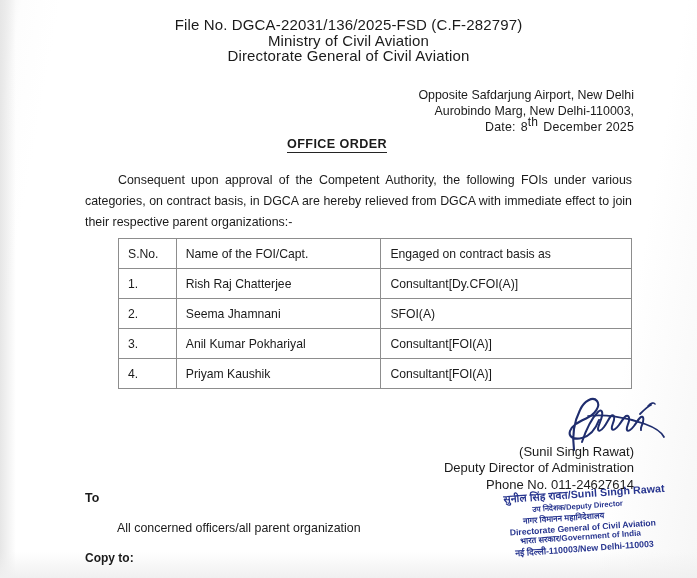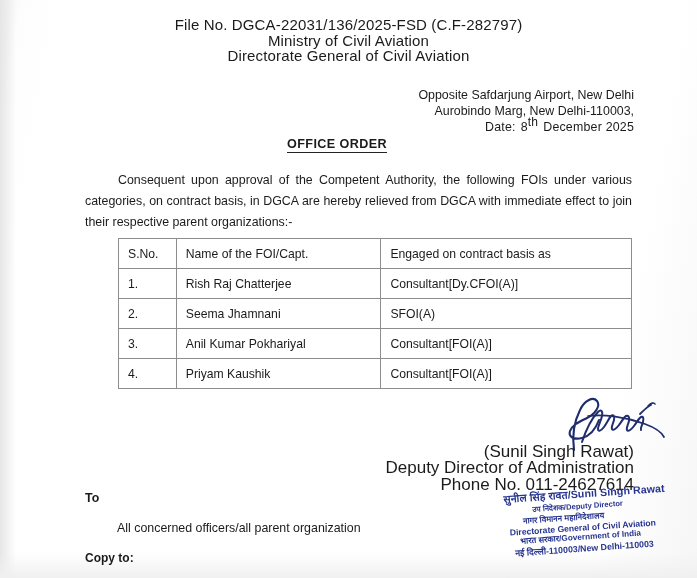--- a/index.html
+++ b/index.html
@@ -107,21 +107,21 @@
   }
   #order-table td.c-sno { width: 50px; }
   #order-table td.c-name { width: 204px; }
   #order-table td.c-role { width: 251px; }
 
   #sign-block {
     position: absolute;
     right: 63px;
     top: 444px;
     text-align: right;
-    font-size: 17px;
+    font-size: 13px;
     line-height: 16.4px;
     white-space: nowrap;
   }
 
   #signature {
     position: absolute;
     left: 552px;
     top: 392px;
     width: 130px;
     height: 62px;

